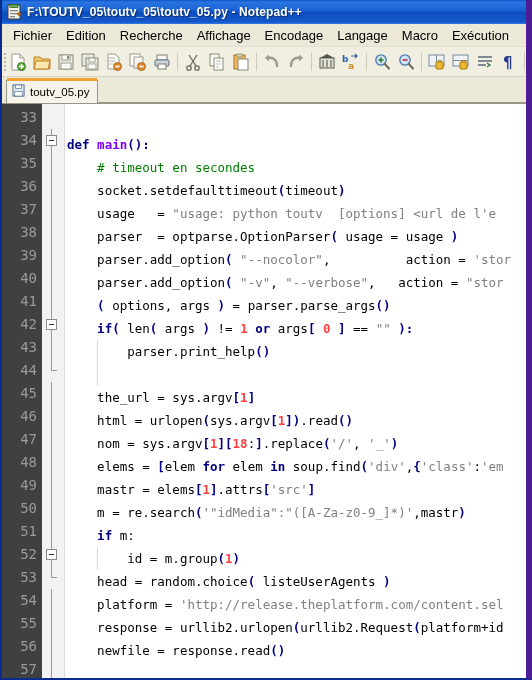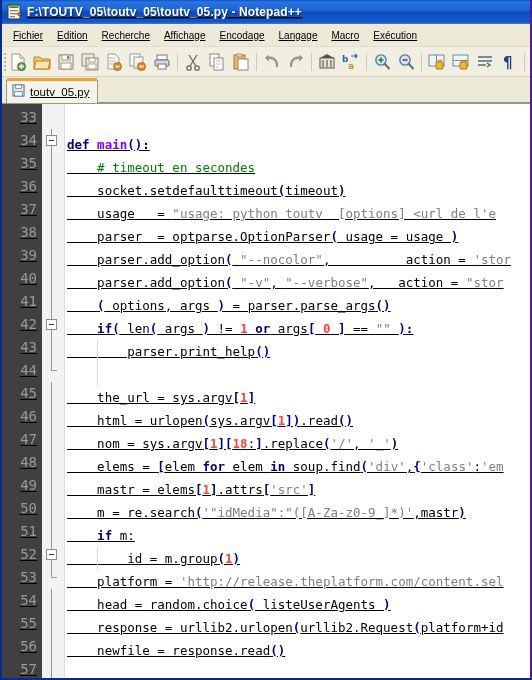--- a/index.html
+++ b/index.html
@@ -2,37 +2,37 @@
 <html><head>
 <meta charset="utf-8">
 <style>
   html,body{margin:0;padding:0;}
   body{
     width:532px;height:680px;overflow:hidden;
     font-family:"Liberation Sans",sans-serif;
     background:#d4d0c8;
   }
   .app{width:532px;height:680px;position:relative;display:flex;flex-direction:column;
-       border-left:2px solid #0a2a8c;border-right:2px solid #4c1d95;border-bottom:2px solid #0a2a8c;
-       box-sizing:border-box;background:#ece9d8;text-decoration:underline;}
+       border-left:2px solid #0a2a8c;border-right:6px solid #4c1d95;border-bottom:2px solid #0a2a8c;
+       box-sizing:border-box;background:#ece9d8;}
 
   
   .titlebar{
     height:24px;flex:0 0 24px;display:flex;align-items:center;
     background:linear-gradient(to bottom,#0b52c8 0%,#2a75e0 8%,#1b63d4 42%,#0c4cc0 52%,#1458c8 92%,#3a7ae8 100%);
     padding:0 2px;position:relative;
   }
   .tb-icon{width:16px;height:16px;margin:0 4px 0 3px;flex:0 0 16px;position:relative;}
   .tb-title{color:#ffffff;font-size:12px;font-weight:bold;letter-spacing:0.1px;
             text-shadow:1px 1px 1px rgba(0,0,0,.45);white-space:nowrap;overflow:hidden;}
 
   
   .menubar{height:22px;flex:0 0 22px;display:flex;align-items:center;background:#ece9d8;
            border-bottom:1px solid #e3dfcf;padding-left:4px;overflow:hidden;}
-  .menu-item{font-size:10px;color:#000;padding:3px 7px;white-space:nowrap;cursor:default;}
+  .menu-item{font-size:13px;color:#000;padding:3px 7px;white-space:nowrap;cursor:default;}
 
   
   .toolbar{height:29px;flex:0 0 29px;display:flex;align-items:center;background:#f1efe2;
            border-bottom:1px solid #d8d4c3;padding-left:2px;overflow:hidden;}
   .grip{width:6px;height:20px;display:flex;flex-direction:column;justify-content:center;align-items:center;gap:2px;}
   .grip i{display:block;width:2px;height:2px;background:#a8a494;border-radius:1px;}
   .tbtn{width:24px;height:24px;position:relative;flex:0 0 24px;display:flex;align-items:center;justify-content:center;}
   .tsep{width:1px;height:18px;background:#cdc9b8;margin:0 3px;flex:0 0 1px;}
   .ico{position:relative;width:18px;height:18px;}
 
@@ -417,20 +417,20 @@
         <div class="cline"><span class="indentguide" style="left: 32.08px;"></span><span style="margin-left: 2px;"><span class="pl">        parser.print_help</span><span class="op">()</span></span></div>
         <div class="cline"><span class="indentguide" style="left: 32.08px;"></span></div>
         <div class="cline"><span style="margin-left: 2px;"><span class="pl">    the_url = sys.argv</span><span class="op">[</span><span class="num">1</span><span class="op">]</span></span></div>
         <div class="cline"><span style="margin-left: 2px;"><span class="pl">    html = urlopen</span><span class="op">(</span><span class="pl">sys.argv</span><span class="op">[</span><span class="num">1</span><span class="op">]</span><span class="op">)</span><span class="pl">.read</span><span class="op">()</span></span></div>
         <div class="cline"><span style="margin-left: 2px;"><span class="pl">    nom = sys.argv</span><span class="op">[</span><span class="num">1</span><span class="op">][</span><span class="num">18</span><span class="pl">:</span><span class="op">]</span><span class="pl">.replace</span><span class="op">(</span><span class="str">'/'</span><span class="pl">, </span><span class="str">'_'</span><span class="op">)</span></span></div>
         <div class="cline"><span style="margin-left: 2px;"><span class="pl">    elems = </span><span class="op">[</span><span class="pl">elem </span><span class="kw">for</span><span class="pl"> elem </span><span class="kw">in</span><span class="pl"> soup.find</span><span class="op">(</span><span class="str">'div'</span><span class="pl">,</span><span class="op">{</span><span class="str">'class'</span><span class="pl">:</span><span class="str">'em</span></span></div>
         <div class="cline"><span style="margin-left: 2px;"><span class="pl">    mastr = elems</span><span class="op">[</span><span class="num">1</span><span class="op">]</span><span class="pl">.attrs</span><span class="op">[</span><span class="str">'src'</span><span class="op">]</span></span></div>
         <div class="cline"><span style="margin-left: 2px;"><span class="pl">    m = re.search</span><span class="op">(</span><span class="str">'"idMedia":"([A-Za-z0-9_]*)'</span><span class="pl">,mastr</span><span class="op">)</span></span></div>
         <div class="cline"><span style="margin-left: 2px;"><span class="pl">    </span><span class="kw">if</span><span class="pl"> m:</span></span></div>
         <div class="cline"><span class="indentguide" style="left: 32.08px;"></span><span style="margin-left: 2px;"><span class="pl">        id = m.group</span><span class="op">(</span><span class="num">1</span><span class="op">)</span></span></div>
+        <div class="cline"><span style="margin-left: 2px;"><span class="pl">    head = random.choice</span><span class="op">(</span><span class="pl"> listeUserAgents </span><span class="op">)</span></span></div>
         <div class="cline"><span style="margin-left: 2px;"><span class="pl">    platform = </span><span class="str">'http://release.theplatform.com/content.sel</span></span></div>
-        <div class="cline"><span style="margin-left: 2px;"><span class="pl">    head = random.choice</span><span class="op">(</span><span class="pl"> listeUserAgents </span><span class="op">)</span></span></div>
         <div class="cline"><span style="margin-left: 2px;"><span class="pl">    response = urllib2.urlopen</span><span class="op">(</span><span class="pl">urllib2.Request</span><span class="op">(</span><span class="pl">platform+id</span></span></div>
         <div class="cline"><span style="margin-left: 2px;"><span class="pl">    newfile = response.read</span><span class="op">()</span></span></div>
       </div>
   </div>
 
 </div>
 
 </body></html>

